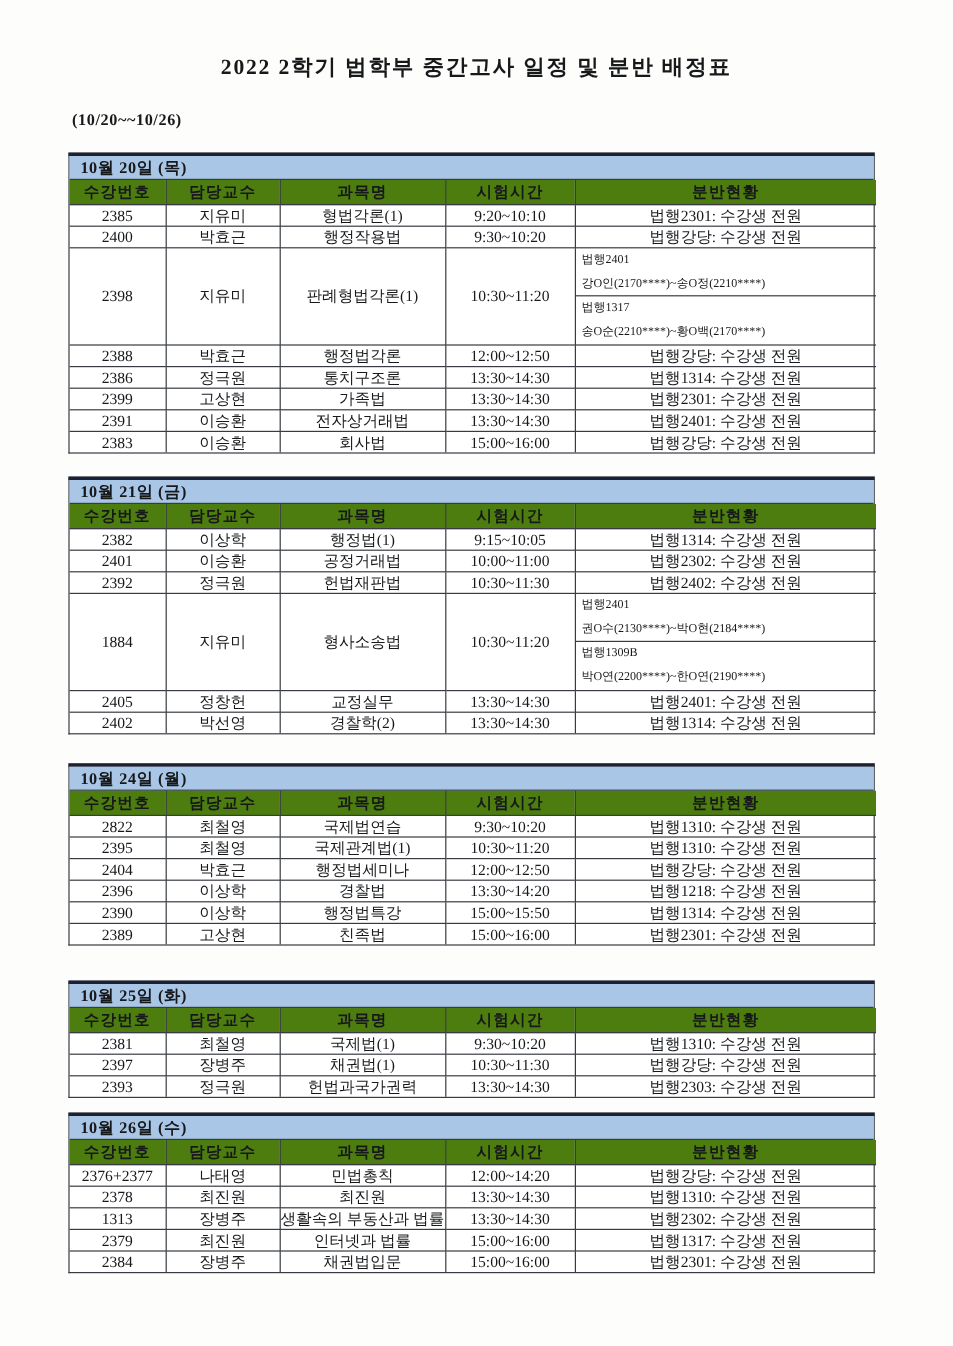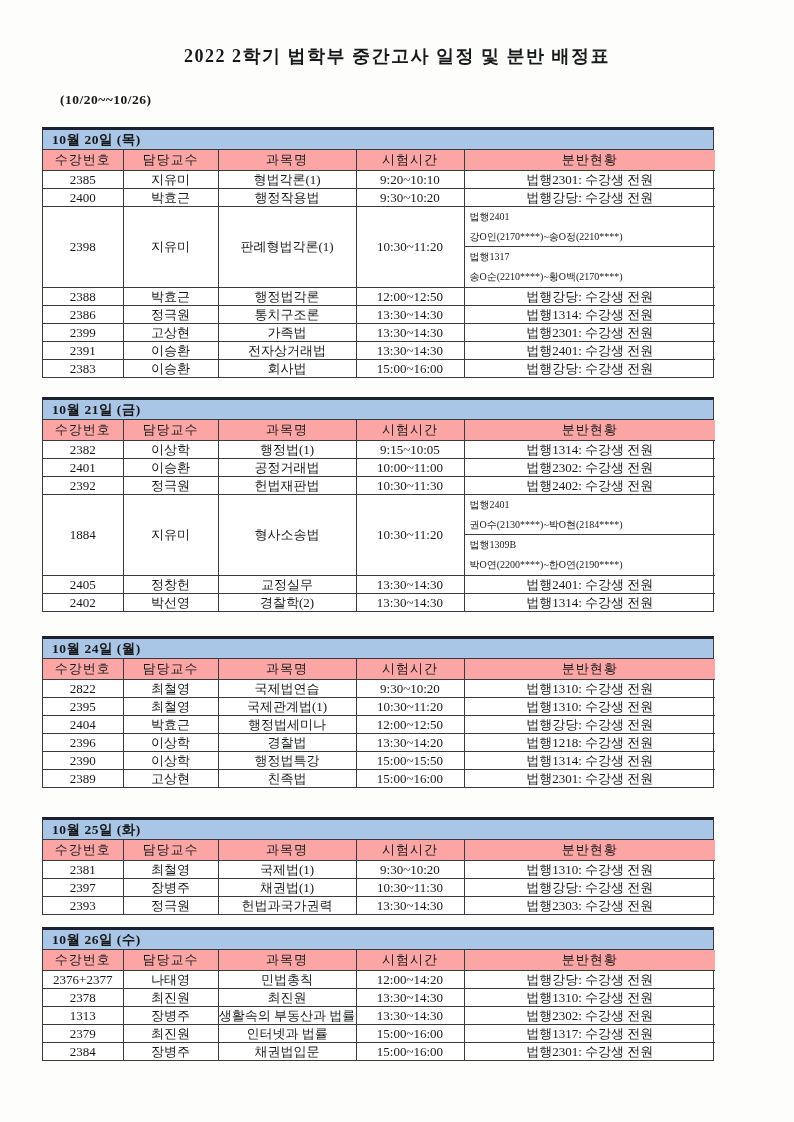--- a/index.html
+++ b/index.html
@@ -9,33 +9,33 @@
     font-family:"Liberation Serif","DejaVu Serif",serif;
   }
   .page-title{
     position:absolute;top:44px;left:0;width:794px;text-align:center;
     font-size:18px;font-weight:bold;letter-spacing:1.5px;
   }
   .date-range{
     position:absolute;top:92px;left:60px;font-size:13.5px;letter-spacing:.5px;font-weight:bold;
   }
   .table-block{
-    position:absolute;left:42px;width:672px;box-sizing:border-box;
+    position:absolute;left:57px;width:672px;box-sizing:border-box;
     border:1.5px solid #383c42;border-top:3.5px solid #1b2130;
     background:#fff;
   }
   .day-bar{
     background:#a9c6e7;font-weight:bold;font-size:13.5px;
     height:20px;line-height:19px;padding-left:9px;
     border-bottom:1px solid #383c42;box-sizing:border-box;
     letter-spacing:.5px;
   }
   table.sched{border-collapse:collapse;width:100%;table-layout:fixed;}
   table.sched th{
-    background:#fca5a5;font-weight:normal;font-size:13px;height:20px;
+    background:#4d7c0f;font-weight:bold;font-size:13px;height:20px;
     border:1px solid #383c42;border-top:none;padding:0;letter-spacing:1px;
   }
   table.sched td{
     font-size:13px;text-align:center;height:17px;padding:0;
     border:1px solid #383c42;line-height:16px;overflow:hidden;
     white-space:nowrap;
   }
   table.sched th:first-child, table.sched td:first-child{border-left:none;}
   table.sched th:last-child,  table.sched td:last-child{border-right:none;}
   table.sched tbody tr:last-child td{border-bottom:none;}

